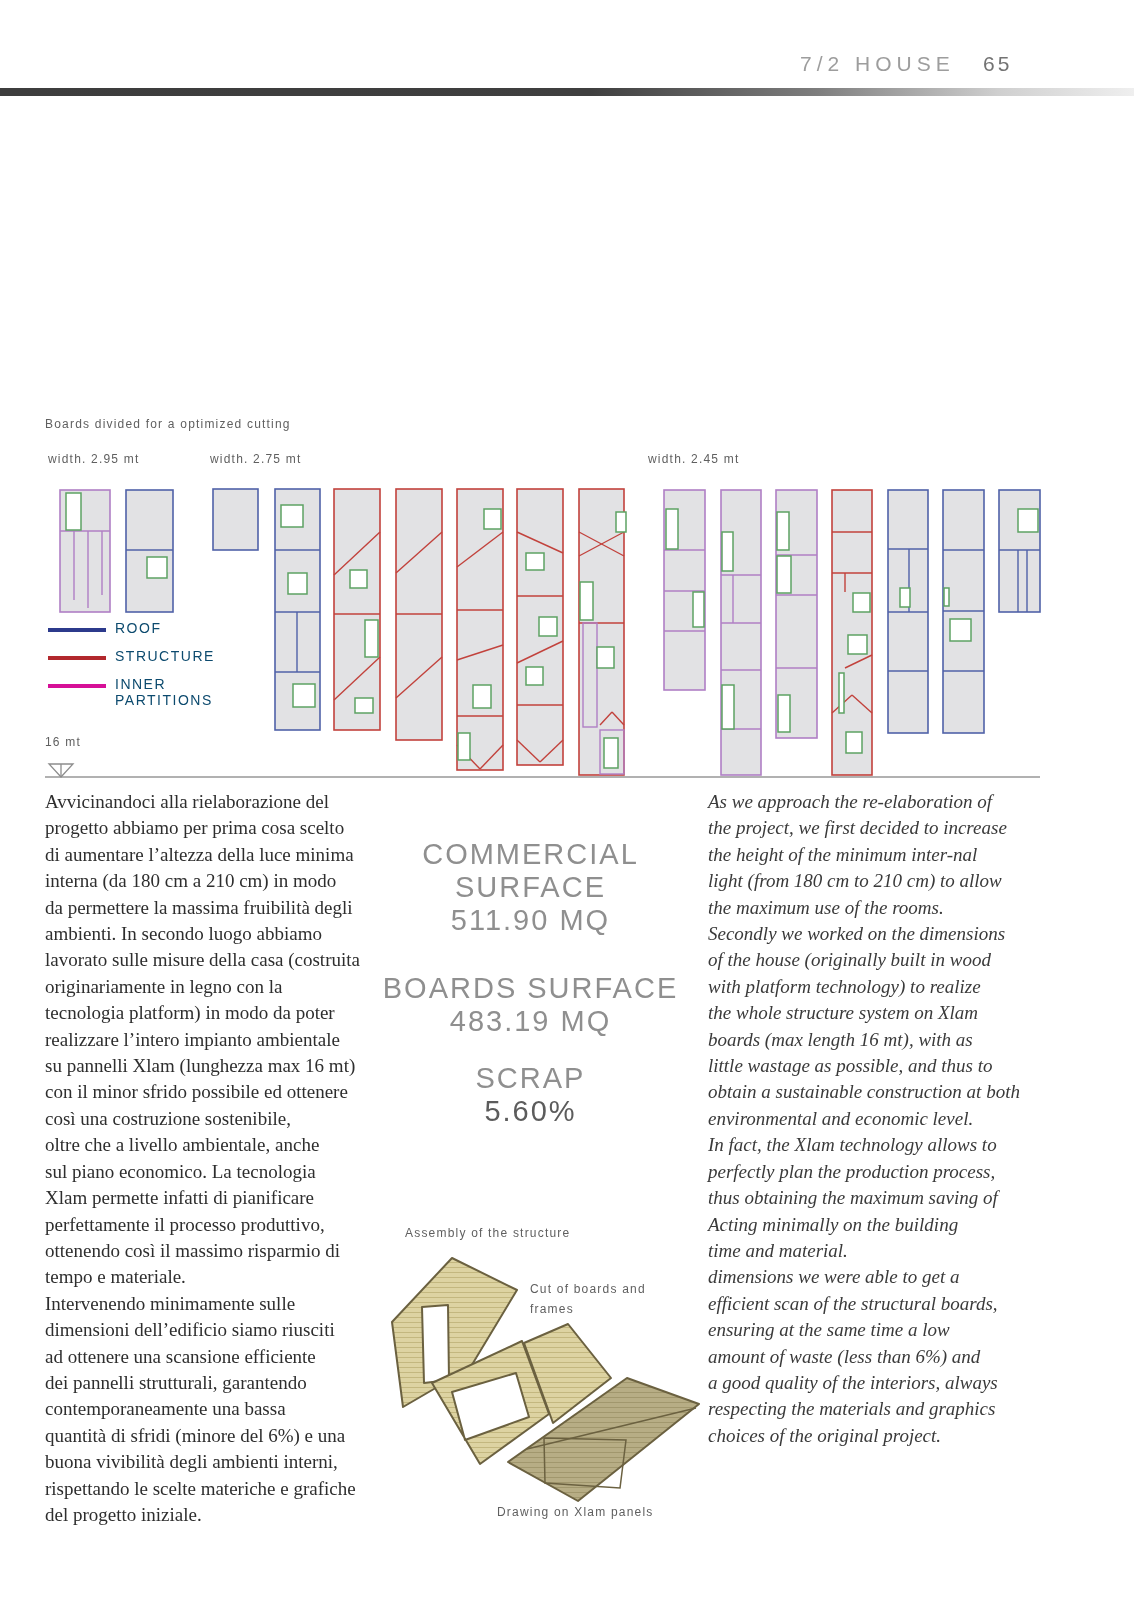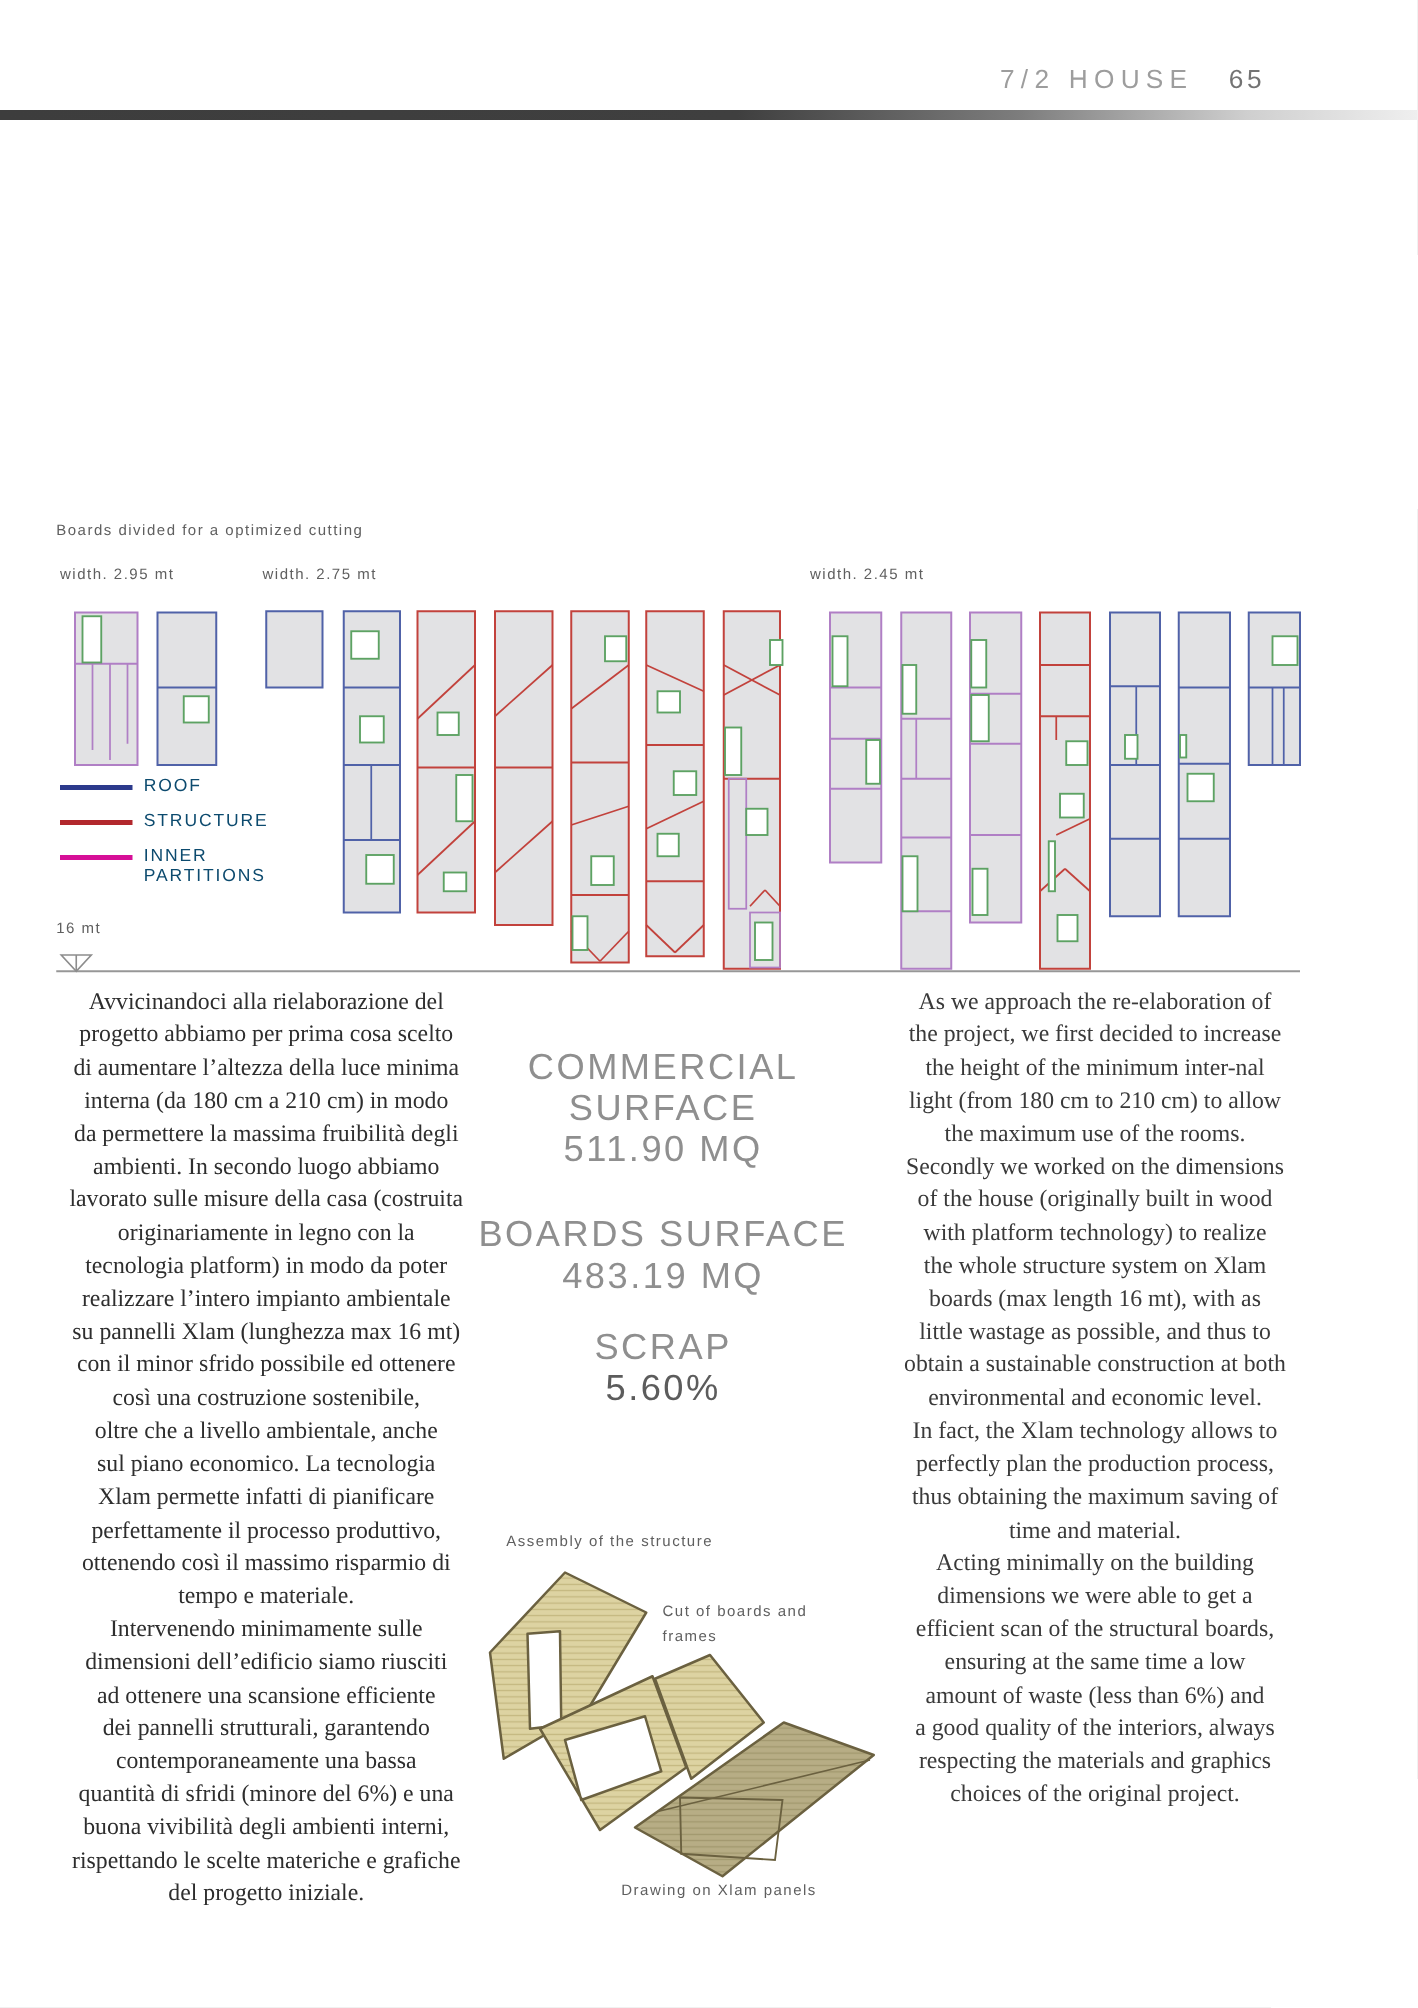--- a/index.html
+++ b/index.html
@@ -21,23 +21,23 @@
 
   
   .legend-row{height:0;}
   .legend-swatch{position:absolute;left:48px;width:58px;height:4px;}
   .legend-label{position:absolute;left:115px;top:-8px;font-size:14px;letter-spacing:1.5px;color:#0c4a6e;}
 
   .mt16{top:735px;left:45px;}
 
   
   .col{width:336px;font-family:"Liberation Serif",serif;font-size:19px;line-height:26.4px;color:#2e2e2e;}
-  .col .line{white-space:nowrap;text-align:center;}
+  .col .line{white-space:nowrap;}
   .col-it{top:789px;left:45px;}
-  .col-en{top:789px;left:708px;color:#3a3a3a;}
+  .col-en{top:789px;left:708px;font-style:italic;color:#3a3a3a;}
 
   
   .stat{left:378px;width:305px;text-align:center;color:#8f8f8f;
         font-size:29px;letter-spacing:2px;line-height:33px;font-weight:400;}
   .stat .line{white-space:nowrap;}
   .stat-1{top:838px;}
   .stat-2{top:972px;}
   .stat-3{top:1062px;}
   .stat-3 .line:last-child{color:#5c5c5c;}
 
@@ -235,22 +235,22 @@
       <div class="line">of the house (originally built in wood</div>
       <div class="line">with platform technology) to realize</div>
       <div class="line">the whole structure system on Xlam</div>
       <div class="line">boards (max length 16 mt),  with as</div>
       <div class="line">little wastage as possible, and thus to</div>
       <div class="line">obtain a sustainable construction at both</div>
       <div class="line">environmental and economic level.</div>
       <div class="line">In fact, the Xlam technology allows to</div>
       <div class="line">perfectly plan the production process,</div>
       <div class="line">thus obtaining the maximum saving of</div>
+      <div class="line">Acting minimally on the building</div>
       <div class="line">time and material.</div>
-      <div class="line">Acting minimally on the building</div>
       <div class="line">dimensions we were able to get a</div>
       <div class="line">efficient scan of the structural boards,</div>
       <div class="line">ensuring at the same time a low</div>
       <div class="line">amount of waste (less than 6%) and</div>
       <div class="line">a good quality of the interiors, always</div>
       <div class="line">respecting the materials and graphics</div>
       <div class="line">choices of the original project.</div>
     </div>
 
   <div class="abs stat stat-1">

